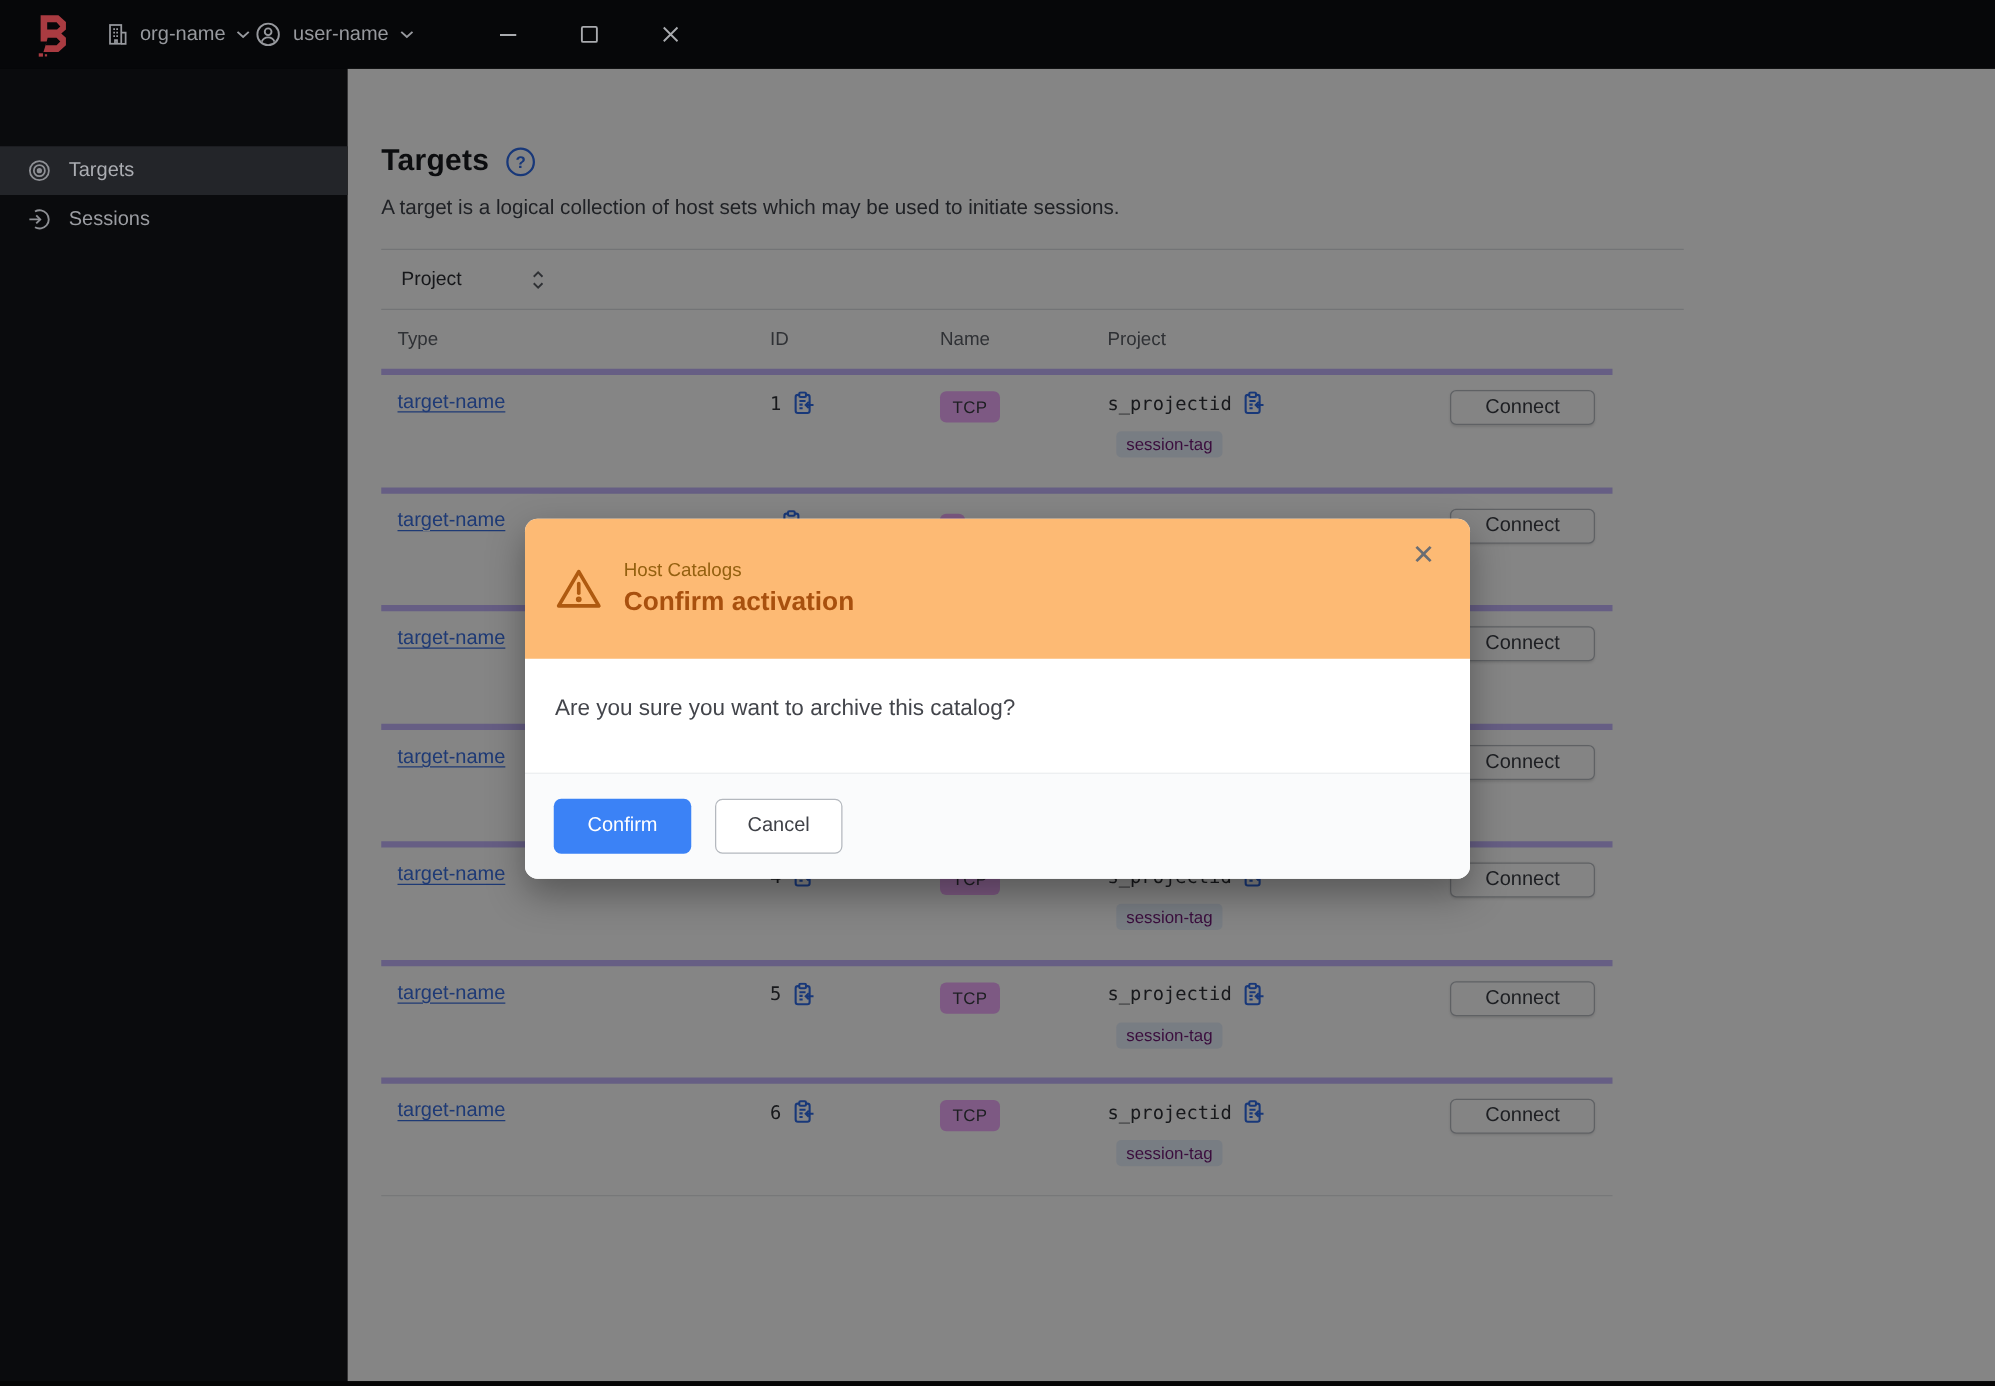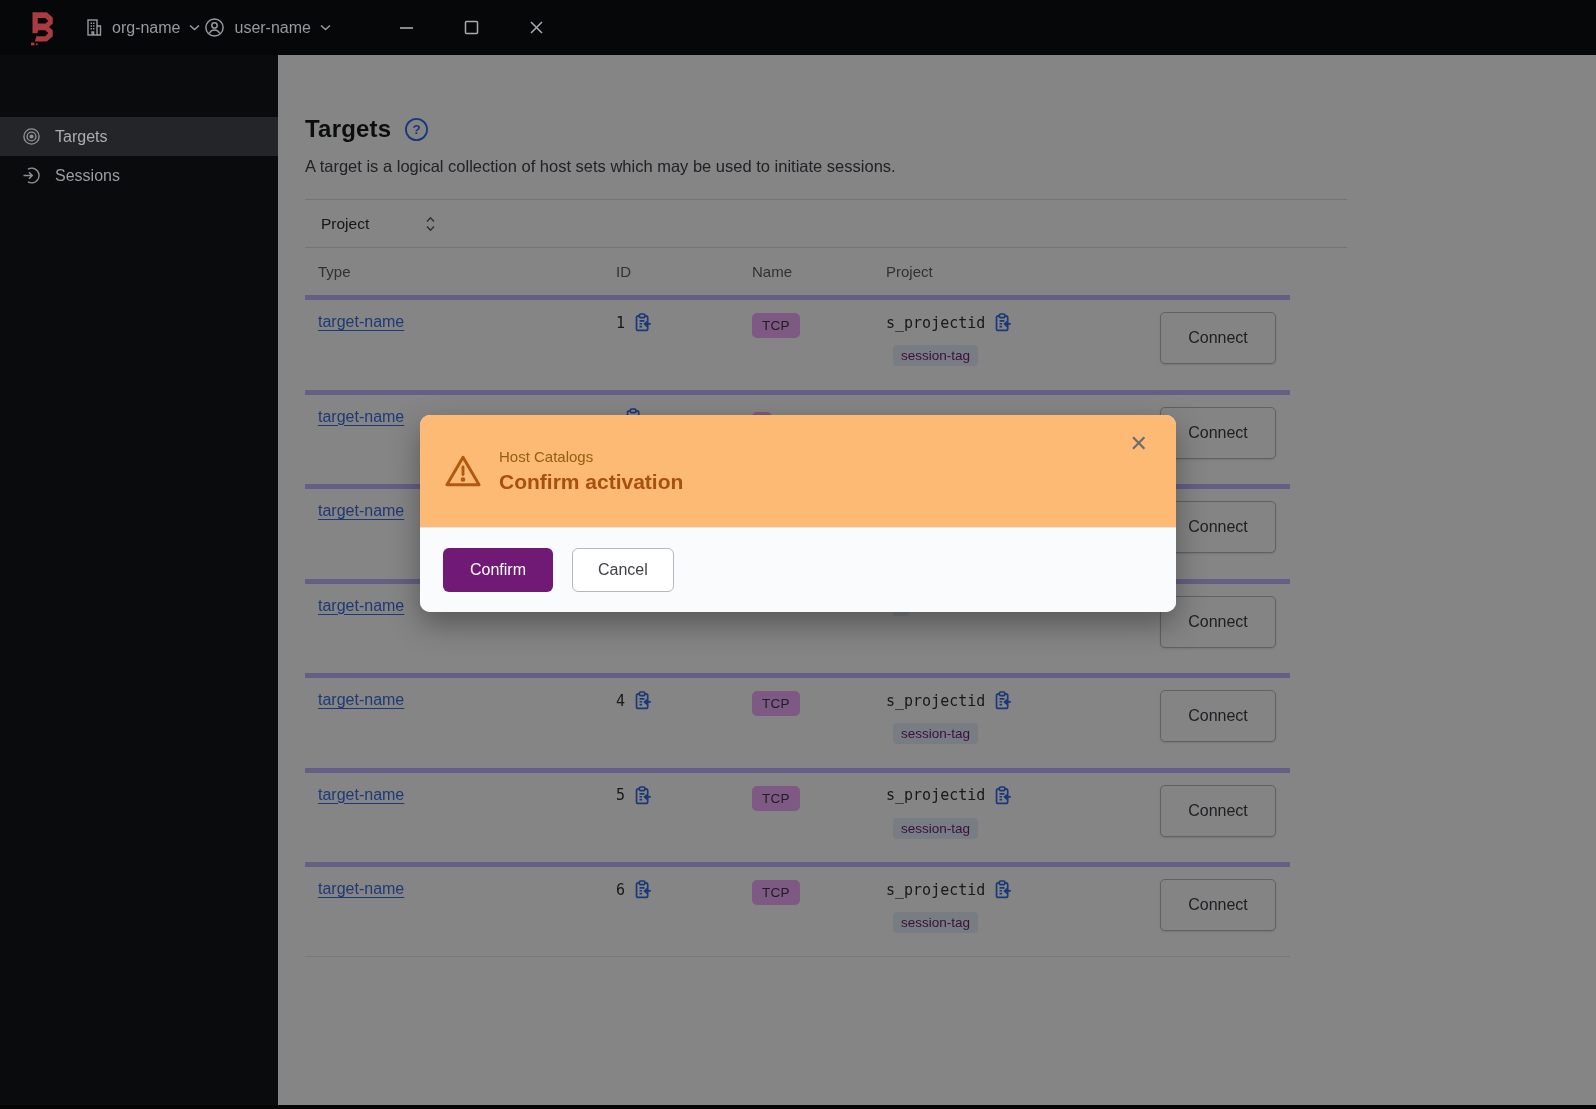--- a/index.html
+++ b/index.html
@@ -68,21 +68,21 @@
     text-underline-offset:3px;text-decoration-thickness:1px;cursor:pointer;}
   .mono{font-family:"DejaVu Sans Mono",monospace;font-size:15px;color:#2e3136;}
   .copy-btn{background:none;border:none;padding:0;cursor:pointer;line-height:0;}
   .pill{display:inline-block;background:#f0abfc;color:#393c42;font-size:13.5px;
     padding:5px 10px;border-radius:5px;letter-spacing:.3px;}
   .proj-line{display:flex;align-items:center;gap:9px;}
   .tag{display:inline-block;margin-top:13px;margin-left:7px;background:#e7f0fc;color:#701a75;
     font-size:13.5px;padding:3px 8px;border-radius:4px;cursor:pointer;}
   .connect-btn{
     font-family:inherit;font-size:16px;color:#3a3d43;background:#fdfdfe;
-    border:1px solid #b6bac0;border-radius:5px;padding:16px 0;width:116px;
+    border:1px solid #b6bac0;border-radius:5px;padding:4px 0;width:116px;
     box-shadow:0 1px 2px rgba(0,0,0,.12);cursor:pointer;
   }
   
   .scrim{position:absolute;left:278px;top:55px;right:0;bottom:0;background:rgba(0,0,0,.48);z-index:20;}
   .modal{
     position:absolute;left:420px;top:415px;width:756px;z-index:30;border-radius:10px;
     box-shadow:0 12px 30px rgba(0,0,0,.35);background:#fff;
   }
   .modal-header{
     background:#fdba74;border-radius:10px 10px 0 0;height:112px;box-sizing:border-box;
@@ -93,21 +93,21 @@
   .modal-close{
     position:absolute;top:14px;right:24px;background:none;border:none;cursor:pointer;
     font-size:22px;color:#6a6d73;line-height:1;padding:4px;font-family:inherit;
   }
   .modal-body{padding:29px 24px;font-size:18px;color:#43454b;box-sizing:border-box;height:91px;}
   .modal-footer{
     background:#fafbfc;border-top:1px solid #e3e5e8;border-radius:0 0 10px 10px;
     height:85px;box-sizing:border-box;display:flex;align-items:center;gap:19px;padding:0 23px;
   }
   .btn-primary{
-    font-family:inherit;font-size:16px;color:#fff;background:#701a75;border:none;
+    font-family:inherit;font-size:16px;color:#fff;background:#3b82f6;border:none;
     border-radius:6px;padding:13px 27px;cursor:pointer;
   }
   .btn-secondary{
     font-family:inherit;font-size:16px;color:#3f4147;background:#fff;
     border:1px solid #b4b8be;border-radius:6px;padding:12px 25px;cursor:pointer;
   }
   .bottom-edge{position:absolute;left:0;bottom:0;width:100%;height:4px;background:#050505;z-index:50;}
 </style>
 </head>
 <body>
@@ -422,20 +422,23 @@
           <path d="M13 9.2 V14.4"></path>
           <circle cx="13" cy="17.8" r="0.6" fill="#af5a10"></circle>
         </svg>
       </span>
       <div>
         <div class="modal-tagline">Host Catalogs</div>
         <div class="modal-title">Confirm activation</div>
       </div>
       <button class="modal-close">✕</button>
     </div>
+    <div class="modal-body">
+      <span>Are you sure you want to archive this catalog?</span>
+    </div>
     <div class="modal-footer">
       <button class="btn-primary">Confirm</button>
       <button class="btn-secondary">Cancel</button>
     </div>
   </div>
 
   <div class="bottom-edge"></div>
 </div>
 
 </body></html>

